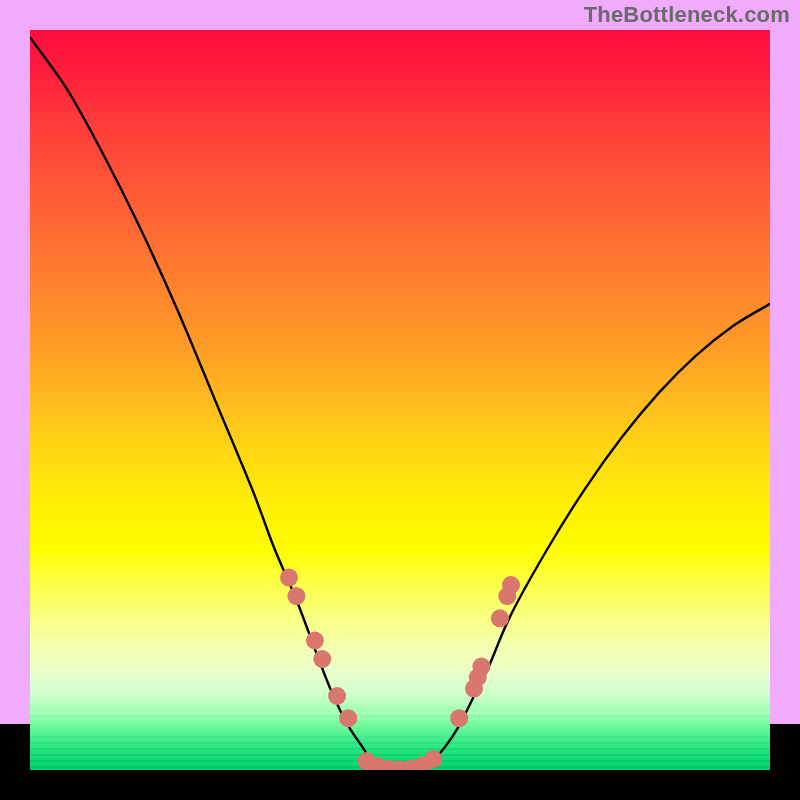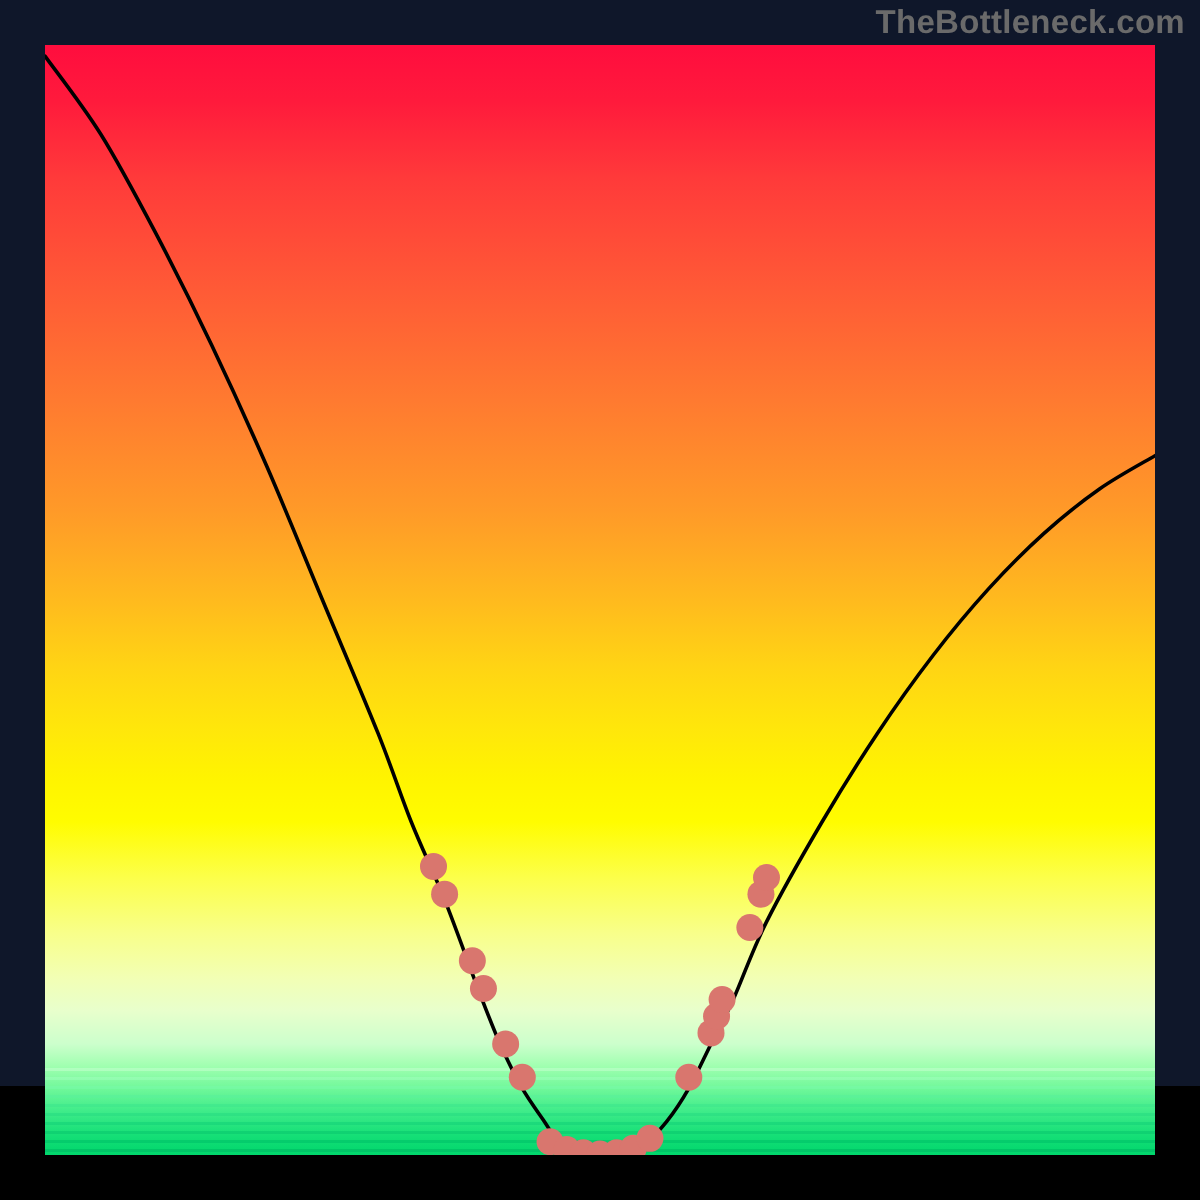--- a/index.html
+++ b/index.html
@@ -1,21 +1,21 @@
 <!DOCTYPE html>
 <html><head>
 <meta charset="utf-8">
 <style>
   * { margin: 0; padding: 0; box-sizing: border-box; }
   html, body { width: 800px; height: 800px; overflow: hidden; background: #000; }
   .frame {
     position: relative;
     width: 800px;
     height: 724px;
-    background: #0f172a;
+    background: #f0abfc;
   }
   .plot {
     position: absolute;
     left: 30px;
     top: 30px;
     width: 740px;
     height: 740px;
     overflow: hidden;
   }
   .gradient {

